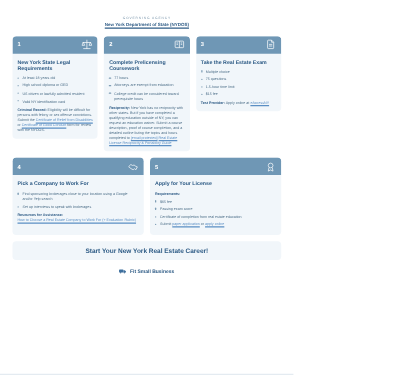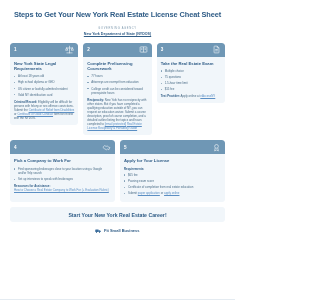--- a/index.html
+++ b/index.html
@@ -154,21 +154,20 @@
     left:0; right:0; bottom:0;
     height:1px;
     background:#e4ebf1;
   }
 </style>
 </head>
 <body>
 
 <div class="page">
 
-  <div class="title">Steps to Get Your New York Real Estate License Cheat Sheet</div>
   <div class="agency-label">GOVERNING AGENCY</div>
   <a class="agency-link">New York Department of State (NYDOS)</a>
 
   <div class="row row-top">
 
     <div class="card">
       <div class="card-head">
         <span class="card-num">1</span>
         <span>
           <svg class="card-icon" viewBox="0 0 24 24" fill="none" stroke="#ffffff" stroke-width="1.6" stroke-linecap="round">

